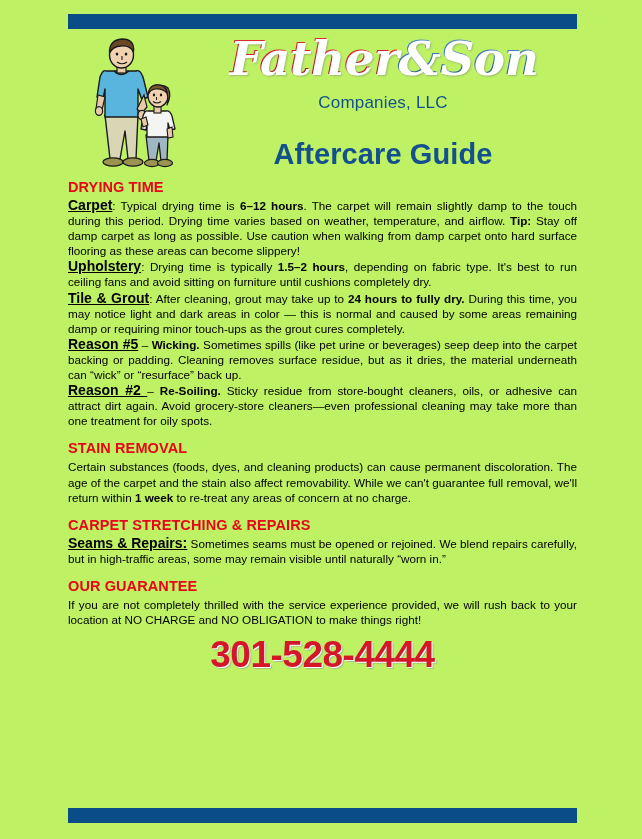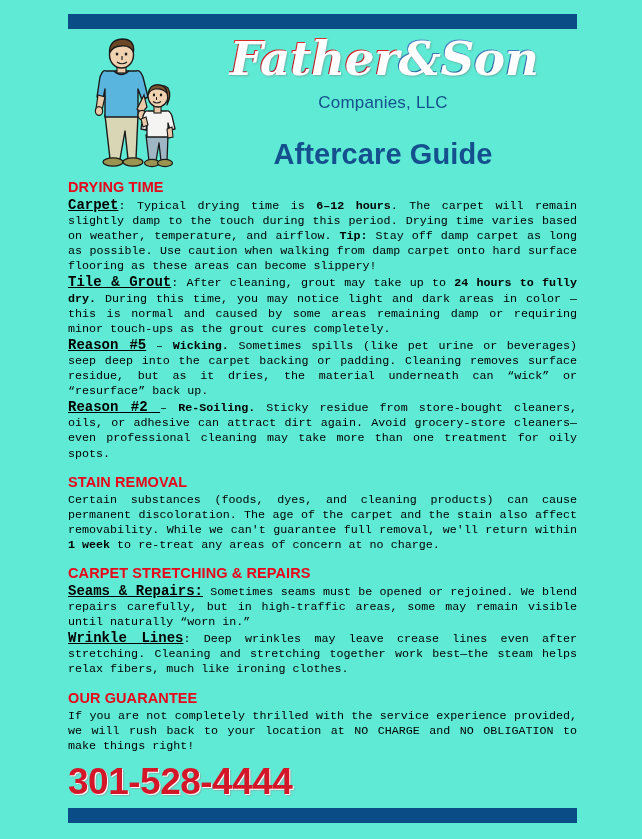--- a/index.html
+++ b/index.html
@@ -11,21 +11,21 @@
     width: 642px;
     height: 839px;
     font-family: "Liberation Sans", sans-serif;
     color: #000000;
     overflow: hidden;
   }
   .page {
     position: relative;
     width: 642px;
     height: 839px;
-    background: #5eead4;
+    background: #bef264;
   }
   .rule-bar {
     position: absolute;
     left: 68px;
     width: 509px;
     height: 15px;
     background: #0a4d86;
   }
   .rule-top { top: 14px; }
   .rule-bottom { top: 808px; }
@@ -105,33 +105,33 @@
     margin: 0 0 2px 0;
     line-height: 18px;
   }
   .sec-gap { margin-top: 11px; }
   .para {
     margin: 0 0 1px 0;
     font-size: 11.7px;
     line-height: 15.1px;
     text-align: justify;
     text-justify: inter-word;
-    font-family: Liberation Mono, monospace;
   }
   .para.center {
   }
   .lead {
     font-weight: 700;
     text-decoration: underline;
     font-size: 14px;
   }
   .b { font-weight: 700; }
 
   .phone {
     margin-top: 7px;
+    text-align: center;
     font-size: 37px;
     font-weight: 700;
     color: #d41629;
     letter-spacing: -0.5px;
     text-shadow: 1px 1px 0 #ffffff, 2px 2px 1px rgba(150,150,150,0.55);
   }
 </style>
 </head>
 <body>
 
@@ -201,38 +201,38 @@
       <div class="guide-title">Aftercare Guide</div>
     </div>
   </div>
 
   <div class="content">
 
     <h2 class="section-heading">DRYING TIME</h2>
 
     <p class="para"><span class="lead">Carpet</span><span>: </span><span>Typical drying time is </span><span class="b">6–12 hours</span><span>. The carpet will remain slightly damp to the touch during this period. Drying time varies based on weather, temperature, and airflow. </span><span class="b">Tip:</span><span> Stay off damp carpet as long as possible. Use caution when walking from damp carpet onto hard surface flooring as these areas can become slippery!</span></p>
 
+    <p class="para"><span class="lead">Upholstery</span><span>: </span><span>Drying time is typically </span><span class="b">1.5–2 hours</span><span>, depending on fabric type. It's best to run ceiling fans and avoid sitting on furniture until cushions completely dry.</span></p>
 
     <p class="para"><span class="lead">Tile &amp; Grout</span><span>: </span><span>After cleaning, grout may take up to </span><span class="b">24 hours to fully dry.</span><span> During this time, you may notice light and dark areas in color — this is normal and caused by some areas remaining damp or requiring minor touch-ups as the grout cures completely.</span></p>
 
 
     <p class="para"><span class="lead">Reason #5</span><span> – </span><span class="b">Wicking.</span><span> Sometimes spills (like pet urine or beverages) seep deep into the carpet backing or padding. Cleaning removes surface residue, but as it dries, the material underneath can “wick” or “resurface” back up.</span></p>
 
     <p class="para"><span class="lead">Reason #2 </span><span>– </span><span class="b">Re-Soiling.</span><span> Sticky residue from store-bought cleaners, oils, or adhesive can attract dirt again. Avoid grocery-store cleaners—even professional cleaning may take more than one treatment for oily spots.</span></p>
 
     <h2 class="section-heading sec-gap">STAIN REMOVAL</h2>
 
     <p class="para"><span>Certain substances (foods, dyes, and cleaning products) can cause permanent discoloration. The age of the carpet and the stain also affect removability. While we can't guarantee full removal, we'll return within </span><span class="b">1 week</span><span> to re-treat any areas of concern at no charge.</span></p>
 
     <h2 class="section-heading sec-gap">CARPET STRETCHING &amp; REPAIRS</h2>
 
 
     <p class="para"><span class="lead">Seams &amp; Repairs:</span><span> </span><span>Sometimes seams must be opened or rejoined. We blend repairs carefully, but in high-traffic areas, some may remain visible until naturally “worn in.”</span></p>
 
-    <p class="para"><span class="lead">Wrinkle Lines</span><span>: </span><span>Deep wrinkles may leave crease lines even after stretching. Cleaning and stretching together work best—the steam helps relax fibers, much like ironing clothes.</span></p>
 
     <h2 class="section-heading sec-gap">OUR GUARANTEE</h2>
 
     <p class="para center">If you are not completely thrilled with the service experience provided, we will rush back to your location at NO CHARGE and NO OBLIGATION to make things right!</p>
 
     <div class="phone">301-528-4444</div>
   </div>
 
   <div class="rule-bar rule-bottom"></div>
 </div>

